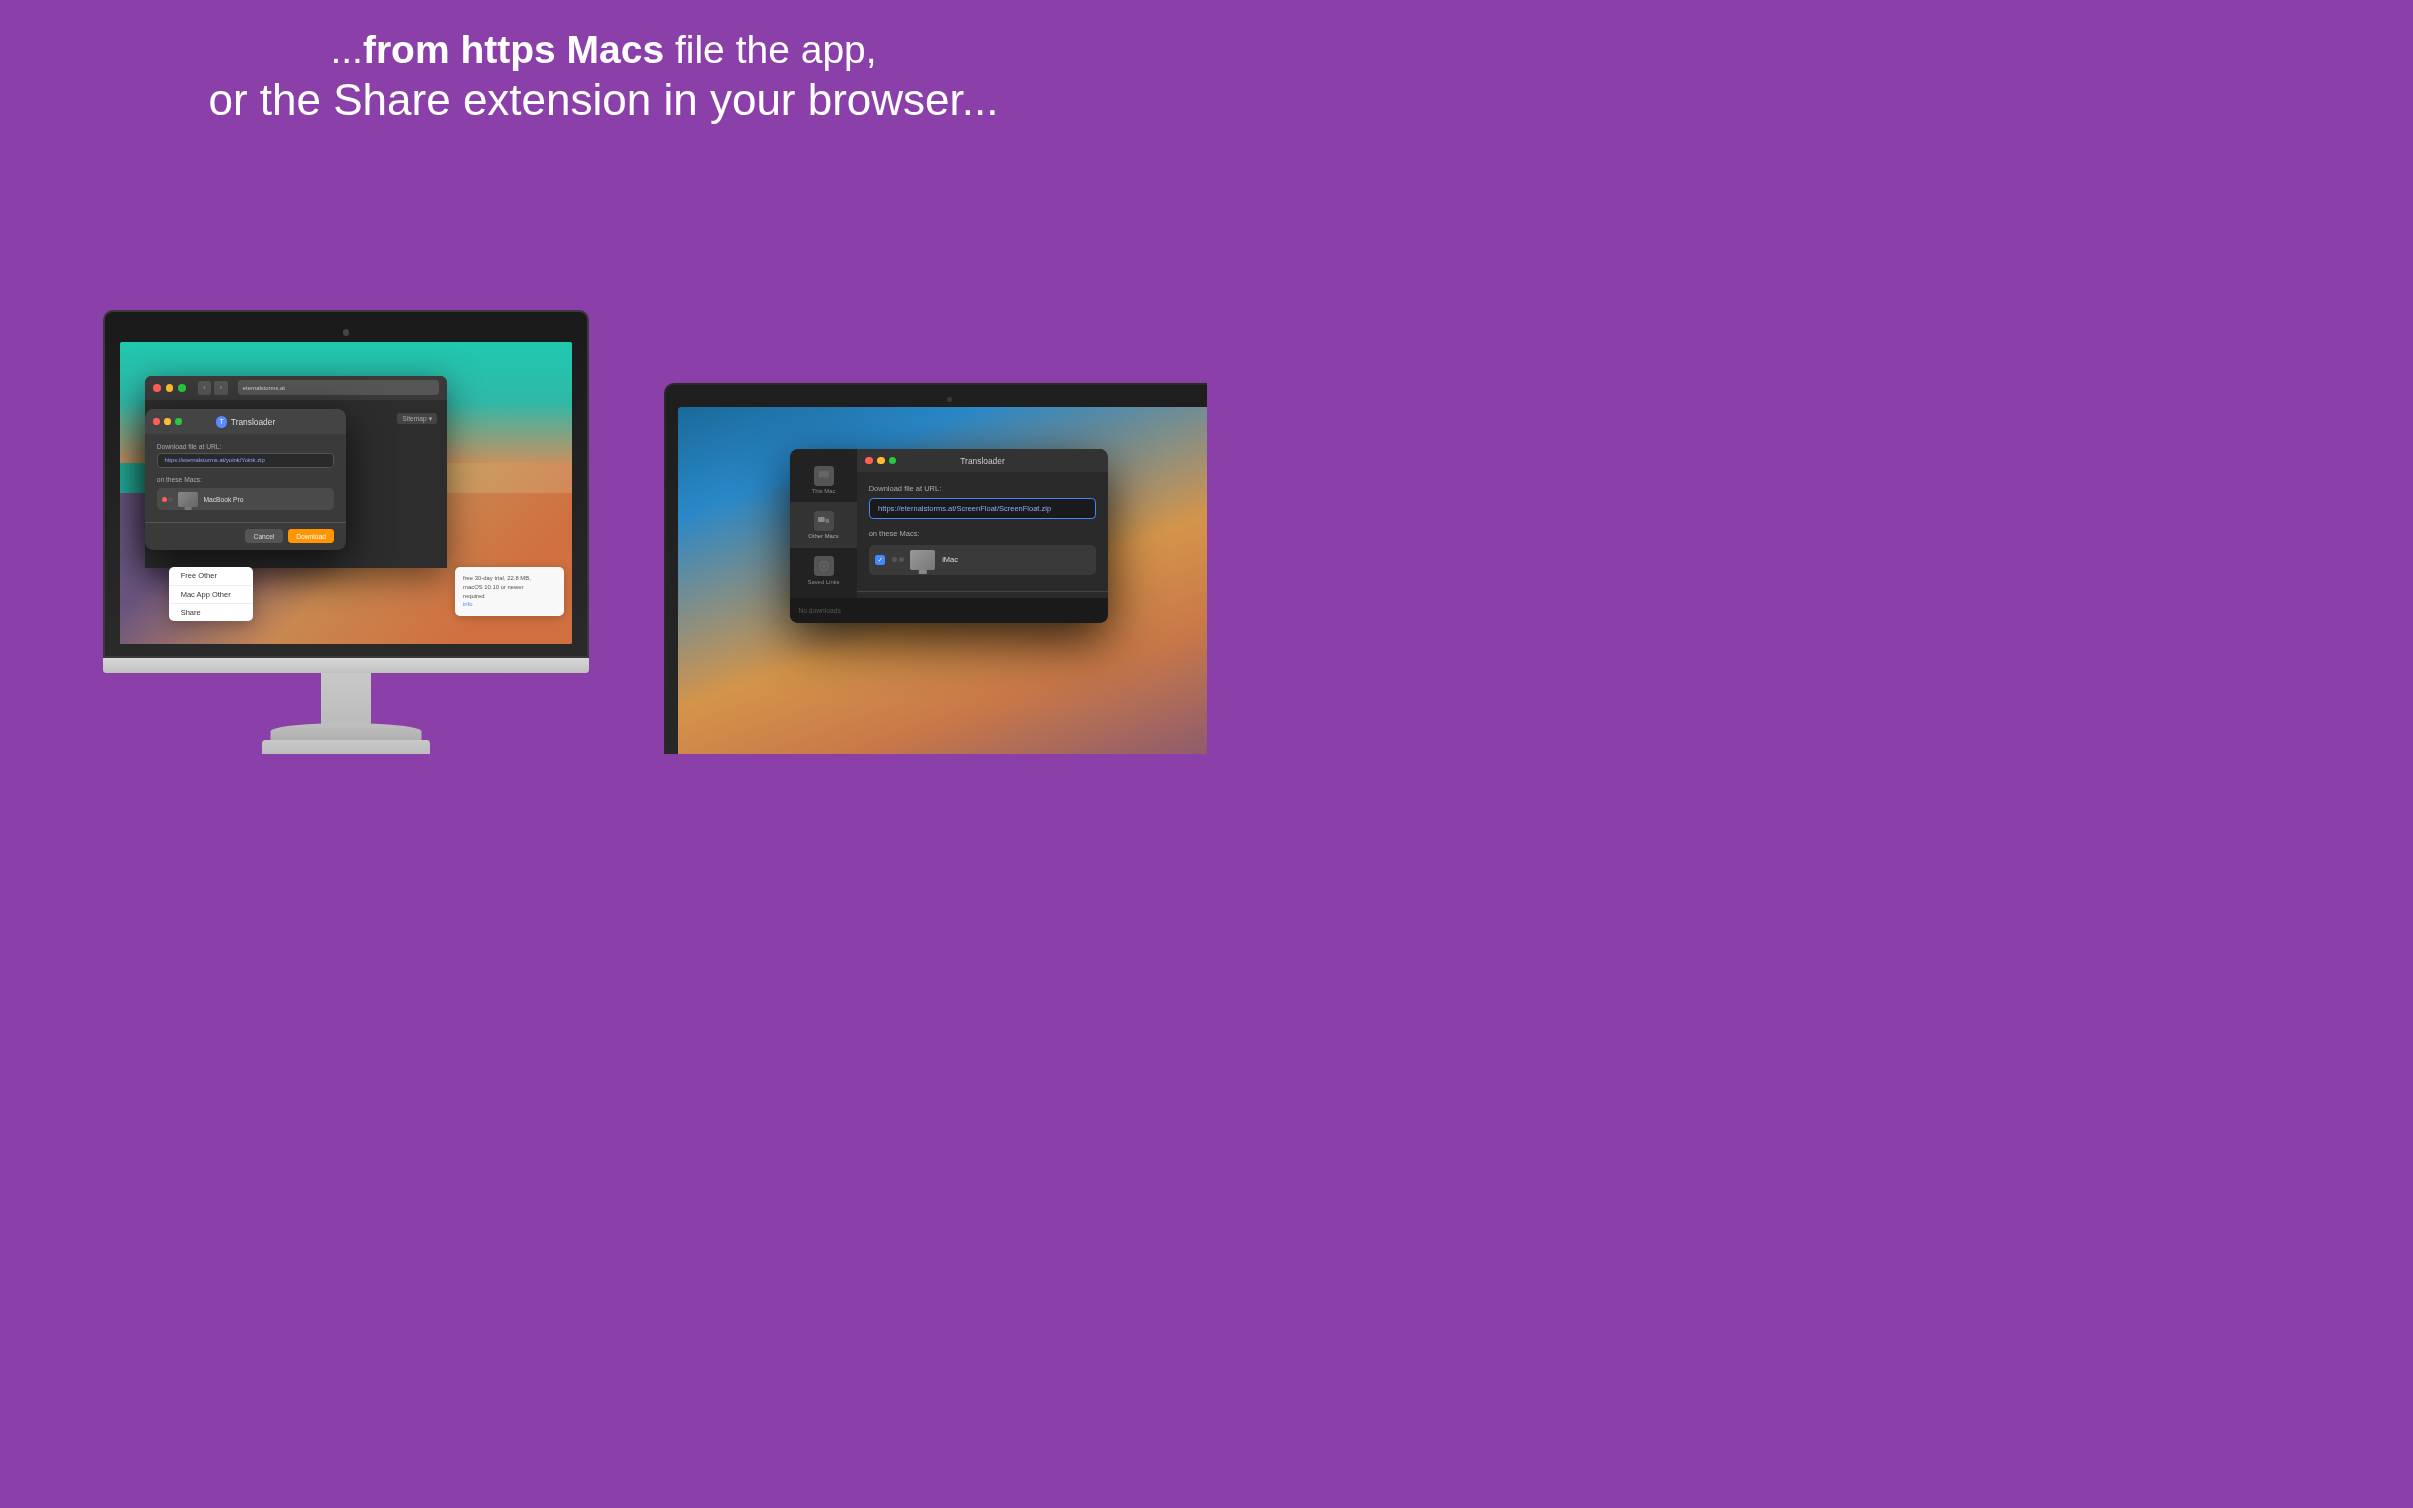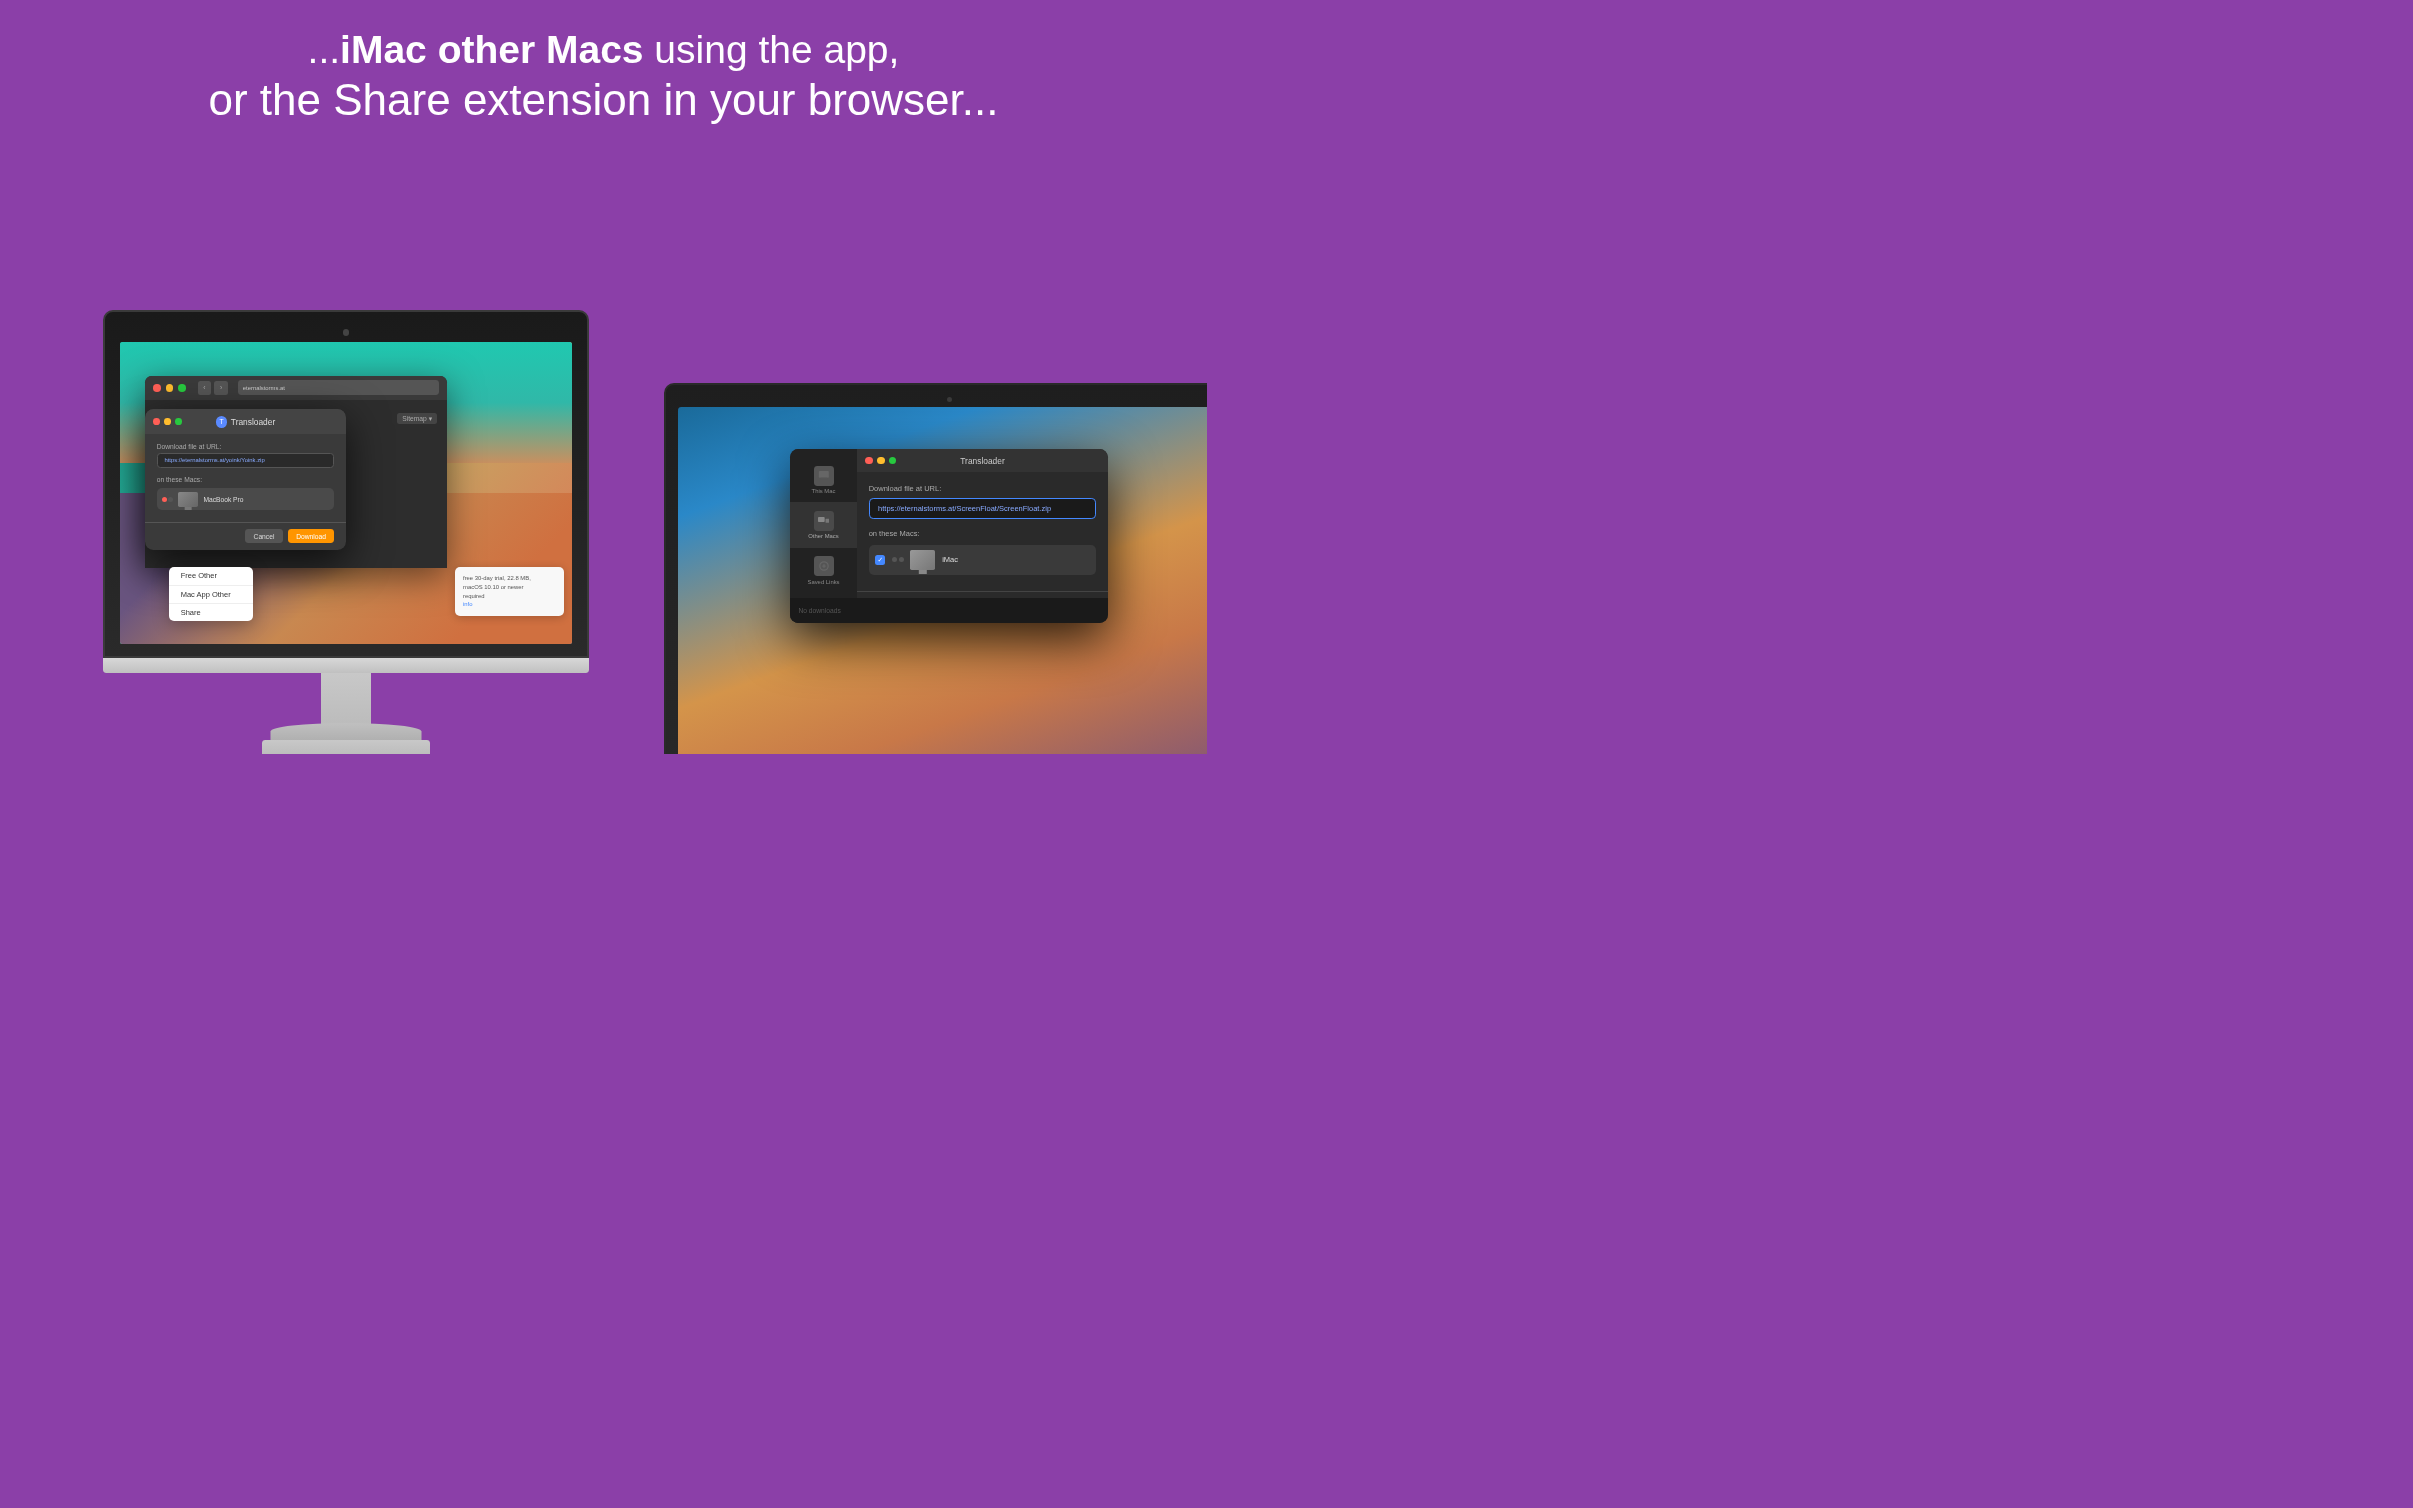--- a/index.html
+++ b/index.html
@@ -777,21 +777,21 @@
       font-size: 6.7px;
       color: #555;
     }
 
   </style>
 </head>
 <body>
 
 <div class="header-area">
   <div class="header-line1">
-    <span>...</span><span class="bold-text">iMac other Macs</span><span> using the app,</span>
+    <span>...</span><span class="bold-text">from https Macs</span><span> file the app,</span>
   </div>
   <div class="header-line2">or the Share extension in your browser...</div>
 </div>
 
 <div class="macs-container">
 
   <div class="imac-wrapper">
     <div class="imac-screen-area">
       <div class="imac-bezel">
         <div class="imac-camera"></div>

